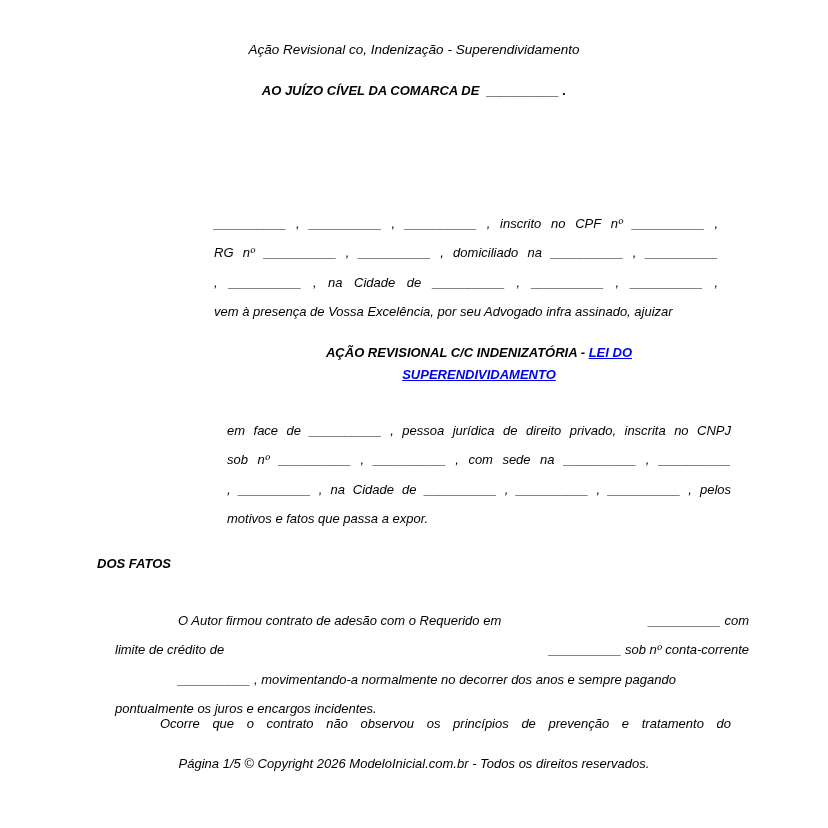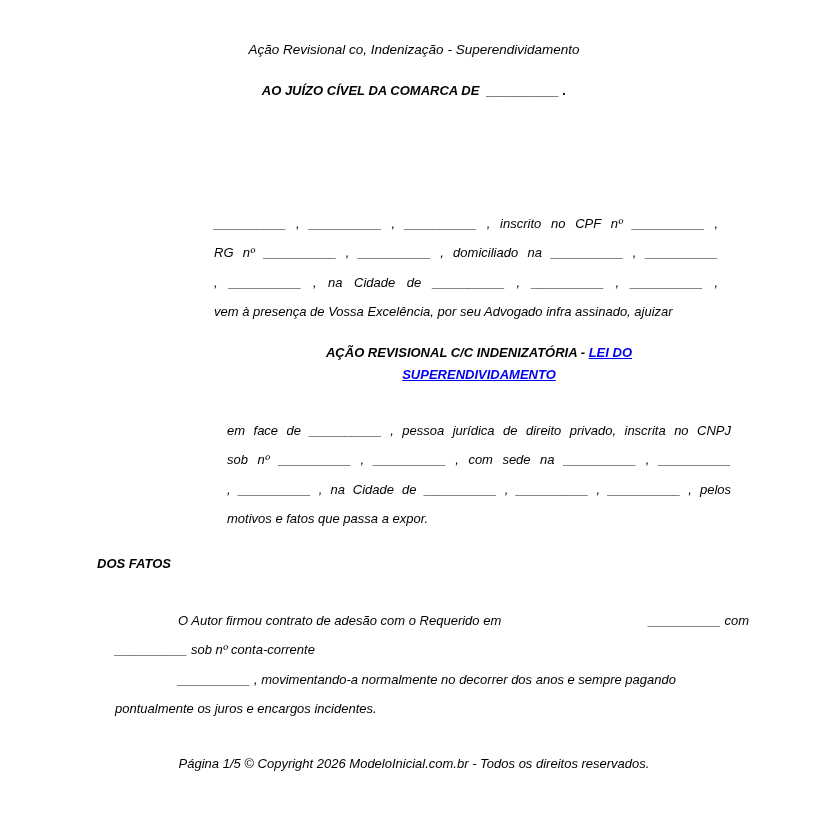--- a/index.html
+++ b/index.html
@@ -68,22 +68,24 @@
   </div>
 
   <div class="abs bold" style="top:532px; left:97px;margin-top:24px;">DOS FATOS</div>
 
   <div class="abs block" style="top:576px; left:115px; width:634px;margin-top:30px;">
     <div class="flexline indent">
       <span class="seg">O Autor firmou contrato de adesão com o Requerido em</span>
       <span class="seg">__________ com</span>
     </div>
     <div class="flexline">
+      <span class="seg">limite de crédito de</span>
       <span class="seg">__________ sob nº conta-corrente</span>
     </div>
     <div class="indent lline">__________ , movimentando-a normalmente no decorrer dos anos e sempre pagando</div>
     <div class="lline">pontualmente os juros e encargos incidentes.</div>
   </div>
 
+  <div class="abs block jline" style="top:709px; left:97px; width:634px; text-indent:63px;">Ocorre que o contrato não observou os princípios de prevenção e tratamento do</div>
 
   <div class="abs center footer" style="top:756px; left:0; width:828px;">Página 1/5 © Copyright 2026 ModeloInicial.com.br - Todos os direitos reservados.</div>
 
 </div>
 
 </body></html>

